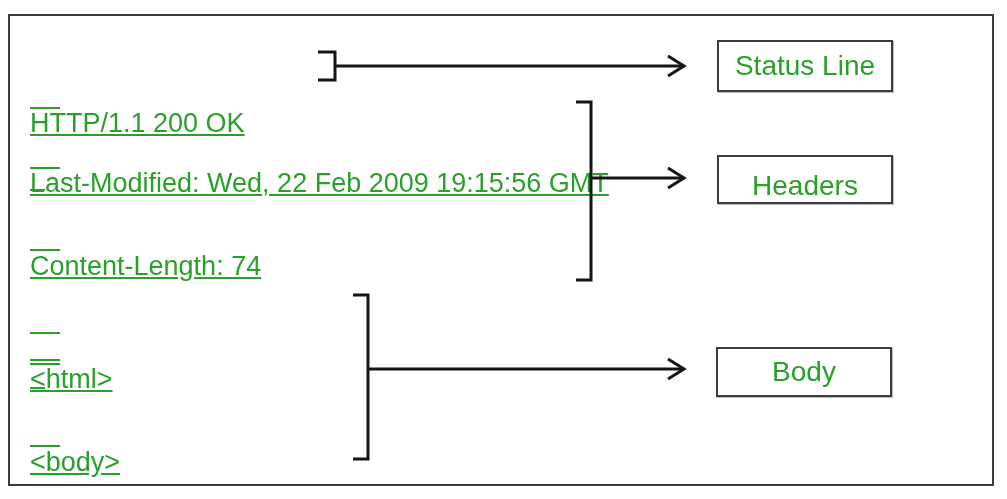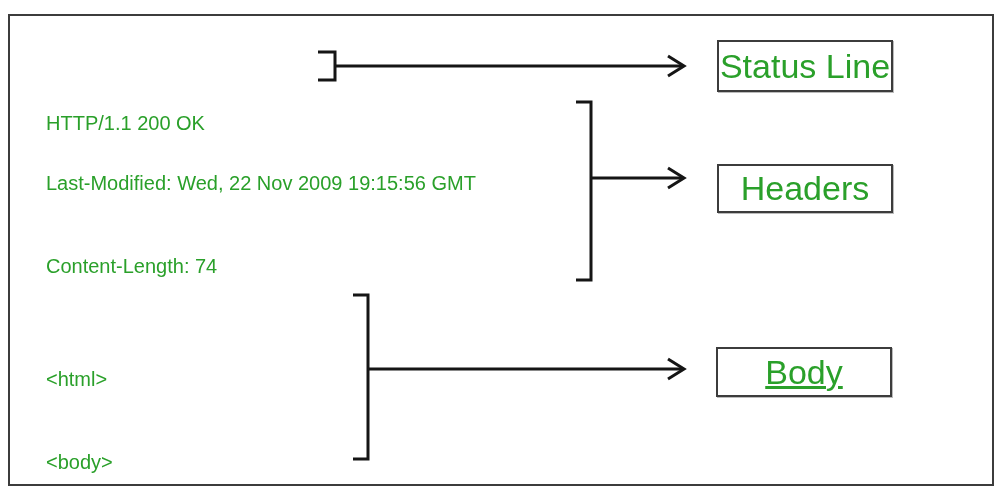--- a/index.html
+++ b/index.html
@@ -17,62 +17,63 @@
   }
   .frame{
     position:absolute;
     left:8px;top:14px;
     width:982px;height:468px;
     border:2px solid var(--border);
     background:#ffffff;
   }
   .greenblock{
     position:absolute;
-    left:46px;
+    left:30px;
     color:var(--green);
-    font-size:20px;
+    font-size:27px;
     line-height:27.5px;
     white-space:pre;
+    text-decoration:underline;
   }
   .status-text{top:55px;}
   .headers-text{top:115px;}
   .body-text{top:311px;}
   .arrow-layer{
     position:absolute;left:0;top:0;width:1007px;height:499px;
     pointer-events:none;
   }
   .labelbox{
     position:absolute;
     width:172px;
     border:2px solid var(--border);
     background:#ffffff;
     color:var(--green);
-    font-size:34px;
+    font-size:28px;
     display:flex;
     align-items:center;
     justify-content:center;
     box-shadow:1px 1px 0 rgba(60,60,60,0.35);
   }
   .box-status{left:717px;top:40px;height:48px;}
-  .box-headers{left:717px;top:164px;height:45px;}
-  .box-body{left:716px;top:347px;height:46px;text-decoration:underline;}
+  .box-headers{left:717px;top:155px;height:45px;align-items:flex-end;}
+  .box-body{left:716px;top:347px;height:46px;}
 </style>
 </head>
 <body>
 
 <div class="canvas">
 
   <div class="frame"></div>
 
   <div class="greenblock status-text">
     <div>HTTP/1.1 200 OK</div>
   </div>
 
   <div class="greenblock headers-text">
-    <div>Last-Modified: Wed, 22 Nov 2009 19:15:56 GMT</div>
+    <div>Last-Modified: Wed, 22 Feb 2009 19:15:56 GMT</div>
     <div>Content-Length: 74</div>
     
     
   </div>
 
   <div class="greenblock body-text">
     <div>&lt;html&gt;</div>
     <div>&lt;body&gt;</div>
     
     

